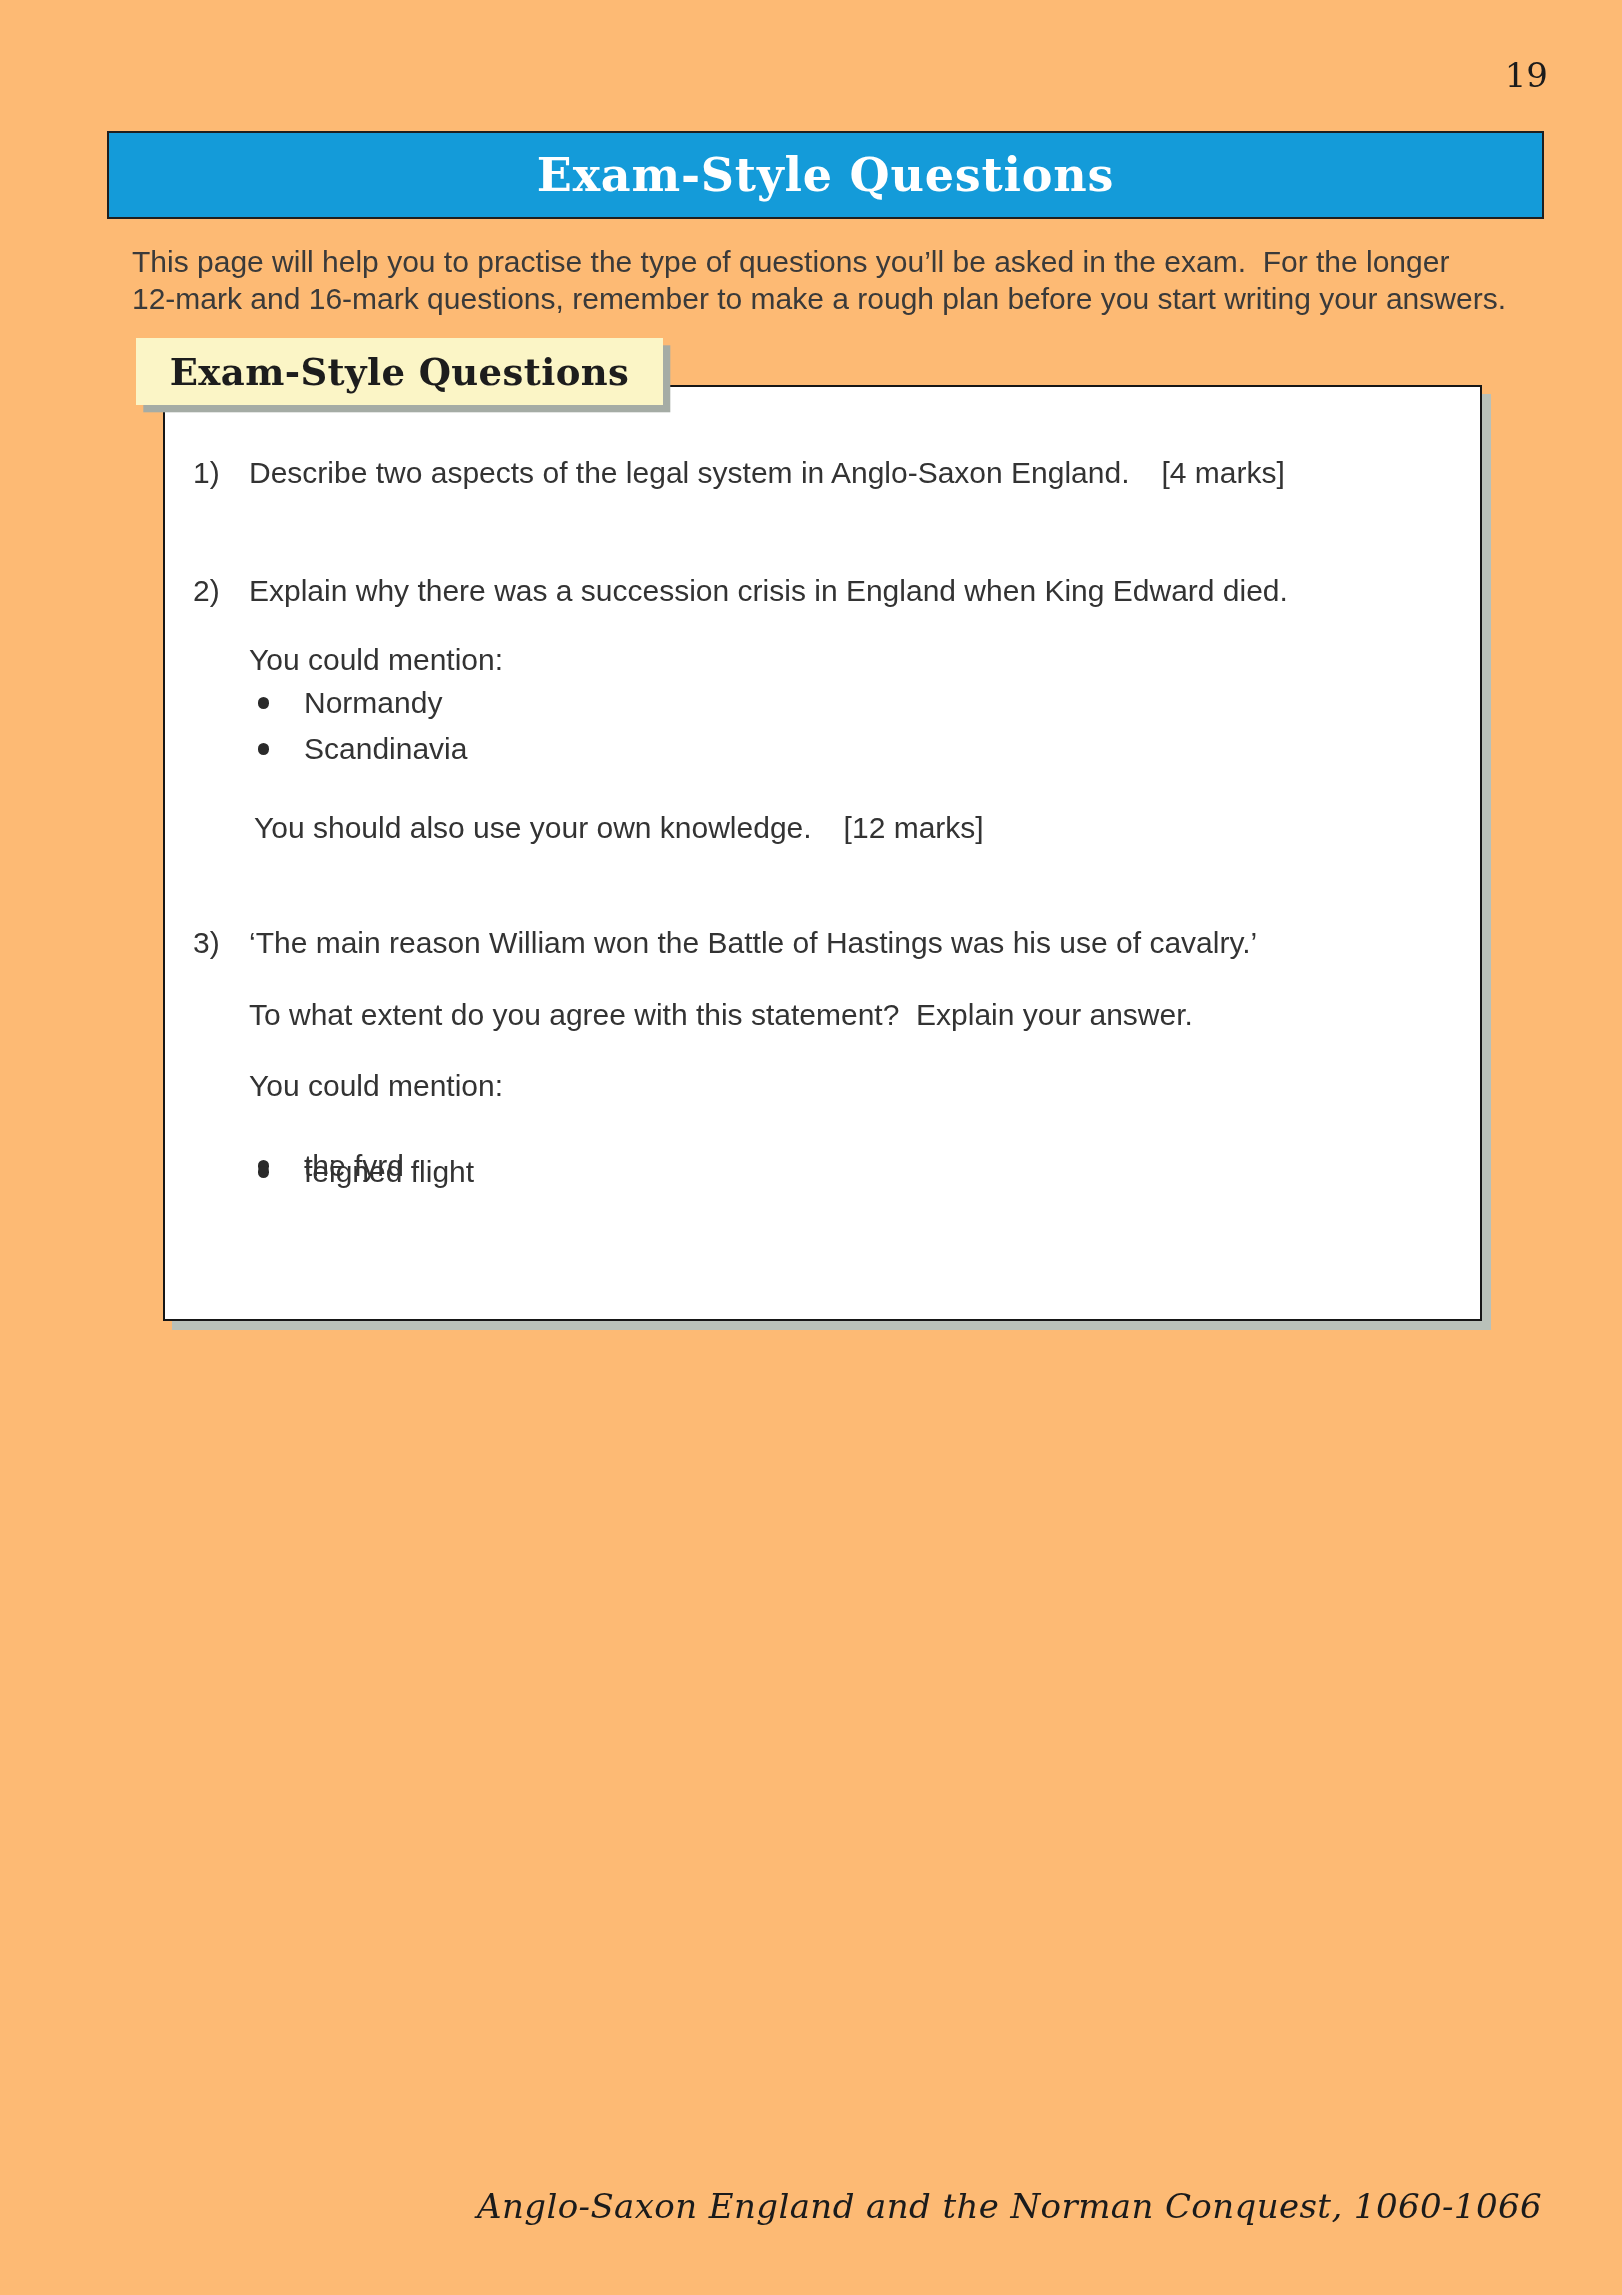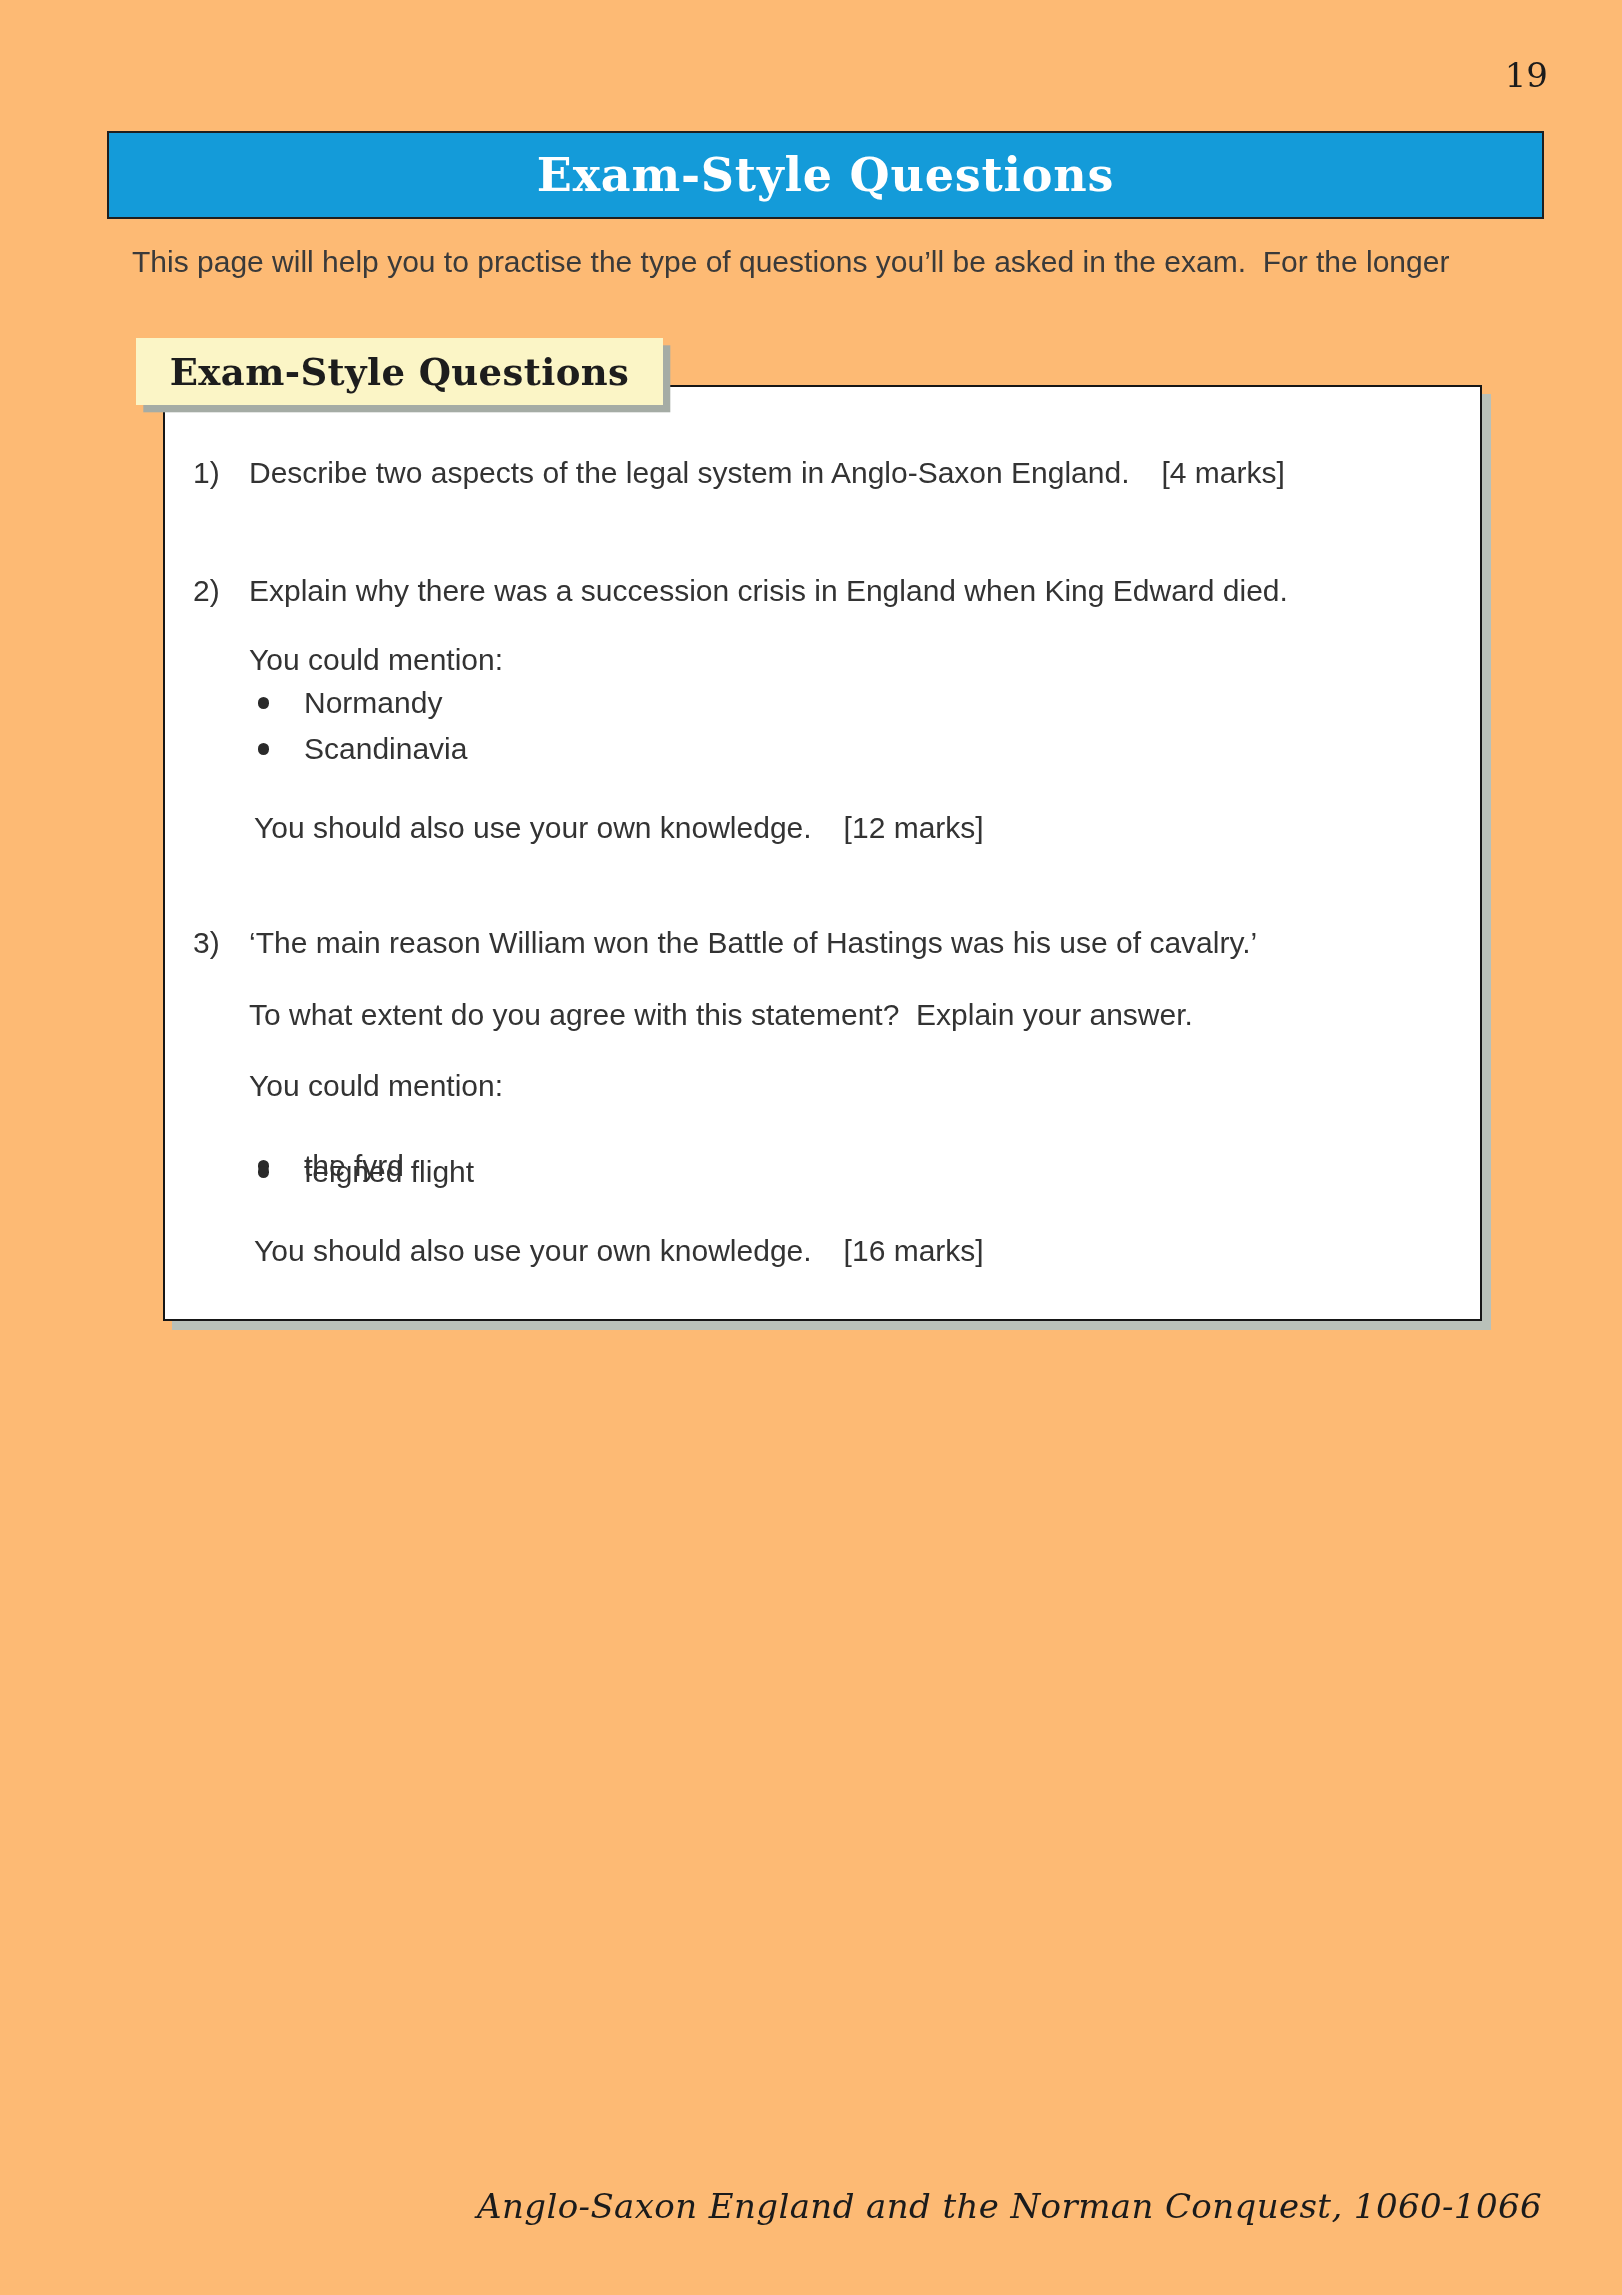--- a/index.html
+++ b/index.html
@@ -106,20 +106,21 @@
 <div class="page">
 
   <div class="page-number">19</div>
 
   <div class="banner">
     <div class="banner-title">Exam-Style Questions</div>
   </div>
 
   <div class="intro">
     <div class="line">This page will help you to practise the type of questions you’ll be asked in the exam.  For the longer</div>
+    <div class="line">12-mark and 16-mark questions, remember to make a rough plan before you start writing your answers.</div>
   </div>
 
   <div class="panel-label">
     <span class="panel-label-text">Exam-Style Questions</span>
   </div>
 
   <div class="panel">
 
     <div class="qline" style="top:69px;">
       <span class="qnum">1)</span>
@@ -155,20 +156,19 @@
 
     <div class="bullet-row" style="top:762px;">
       <span class="bullet-dot"></span>
       <span class="bullet-text">the fyrd</span>
     </div>
     <div class="bullet-row" style="top:768px;">
       <span class="bullet-dot"></span>
       <span class="bullet-text">feigned flight</span>
     </div>
 
-    <div class="qline" style="top:847px;left:89px;"><span>You should also use your own knowledge.</span><span class="marks">[16 marks]</span></div>
 
   </div>
 
   <div class="footer">Anglo-Saxon England and the Norman Conquest, 1060-1066</div>
 
 </div>
 
 
 </body></html>

